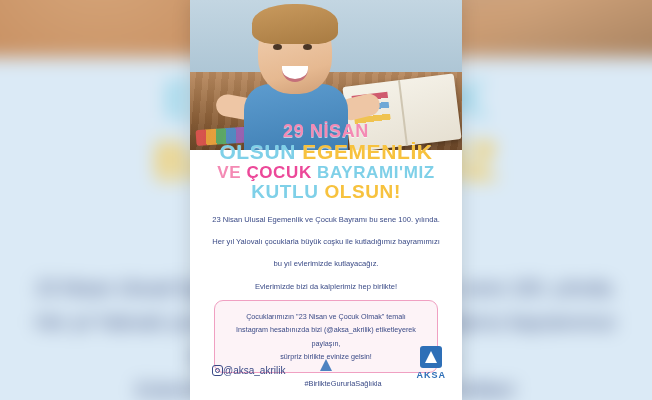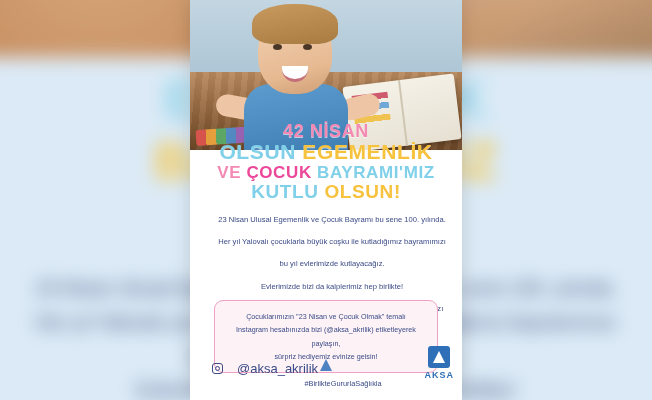--- a/index.html
+++ b/index.html
@@ -241,21 +241,21 @@
   .t3 { font-size: 17px; }
   .t3 .a { color: #f48ab4; }
   .t3 .b { color: #ec4899; }
   .t3 .c { color: #7fd0e8; }
   .t4 { font-size: 19px; }
   .t4 .a { color: #7fd0e8; }
   .t4 .b { color: #f7c23e; margin-top: 38px; }
 
   .body-text {
     position: absolute;
-    left: 24px;
+    left: 18px;
     top: 212px;
     width: 236px;
     text-align: center;
     font-size: 7.6px;
     color: #3a4a86;
     line-height: 2.0;
   }
   .body-text p { margin: 0 0 7px 0; }
 
   .pink-box {
@@ -277,25 +277,25 @@
     position: absolute;
     left: 0;
     bottom: 8px;
     width: 272px;
     height: 34px;
   }
   .ig {
     position: absolute;
     left: 22px;
     bottom: 16px;
-    font-size: 13px;
+    font-size: 10px;
     color: #3a4a86;
     display: flex;
     align-items: center;
-    gap: 14px;
+    gap: 0;
     text-align: right;
   }
   .ig-icon {
     display: inline-block;
     width: 9px;
     height: 9px;
     border: 1.3px solid #3a4a86;
     border-radius: 3px;
     position: relative;
   }
@@ -311,21 +311,21 @@
     position: absolute;
     left: 17px;
     bottom: 4px;
     width: 272px;
     text-align: center;
     font-size: 7.4px;
     color: #3a4a86;
   }
   .brand-aksa {
     position: absolute;
-    right: 8px;
+    right: 16px;
     bottom: 12px;
     text-align: center;
     margin-top: 25px;
   }
   .brand-mark {
     width: 22px;
     height: 22px;
     margin: 0 auto 2px auto;
     background: #2e6fb7;
     border-radius: 3px;
@@ -398,21 +398,21 @@
       <div class="arm r"></div>
       <div class="body"></div>
       <div class="child-head"></div>
       <div class="hair"></div>
       <div class="eye l"></div>
       <div class="eye r"></div>
       <div class="mouth"></div>
     </div>
 
     <div class="title-block">
-      <div class="t1">42 NİSAN</div>
+      <div class="t1">29 NİSAN</div>
       <div class="t2">
         <span class="a">OLSUN</span>
         <span class="b">EGEMENLİK</span>
       </div>
       <div class="t3">
         <span class="a">VE</span>
         <span class="b">ÇOCUK</span>
         <span class="c">BAYRAMI'MIZ</span>
       </div>
       <div class="t4">
@@ -426,21 +426,21 @@
       <p>Her yıl Yalovalı çocuklarla büyük coşku ile kutladığımız bayramımızı</p>
       <p>bu yıl evlerimizde kutlayacağız.</p>
       <p>Evlerimizde bizi da kalplerimiz hep birlikte!</p>
       <p>Haydi Yalovalı çocuklar, evde yapacağımız resimlerle bayramımızı</p>
       <p>birlikte kutlayalım!</p>
     </div>
 
     <div class="pink-box">
       <div>Çocuklarımızın "23 Nisan ve Çocuk Olmak" temalı</div>
       <div>Instagram hesabınızda bizi (@aksa_akrilik) etiketleyerek paylaşın,</div>
-      <div>sürpriz hediyemiz evinize gelsin!</div>
+      <div>sürpriz birlikte evinize gelsin!</div>
     </div>
 
     <div class="footer">
       <div class="ig">
         <span class="ig-icon"></span>
         <span>@aksa_akrilik</span>
       </div>
       <div class="small-logo"></div>
       <div class="hashtag">#BirlikteGururlaSağlıkla</div>
       <div class="brand-aksa">

